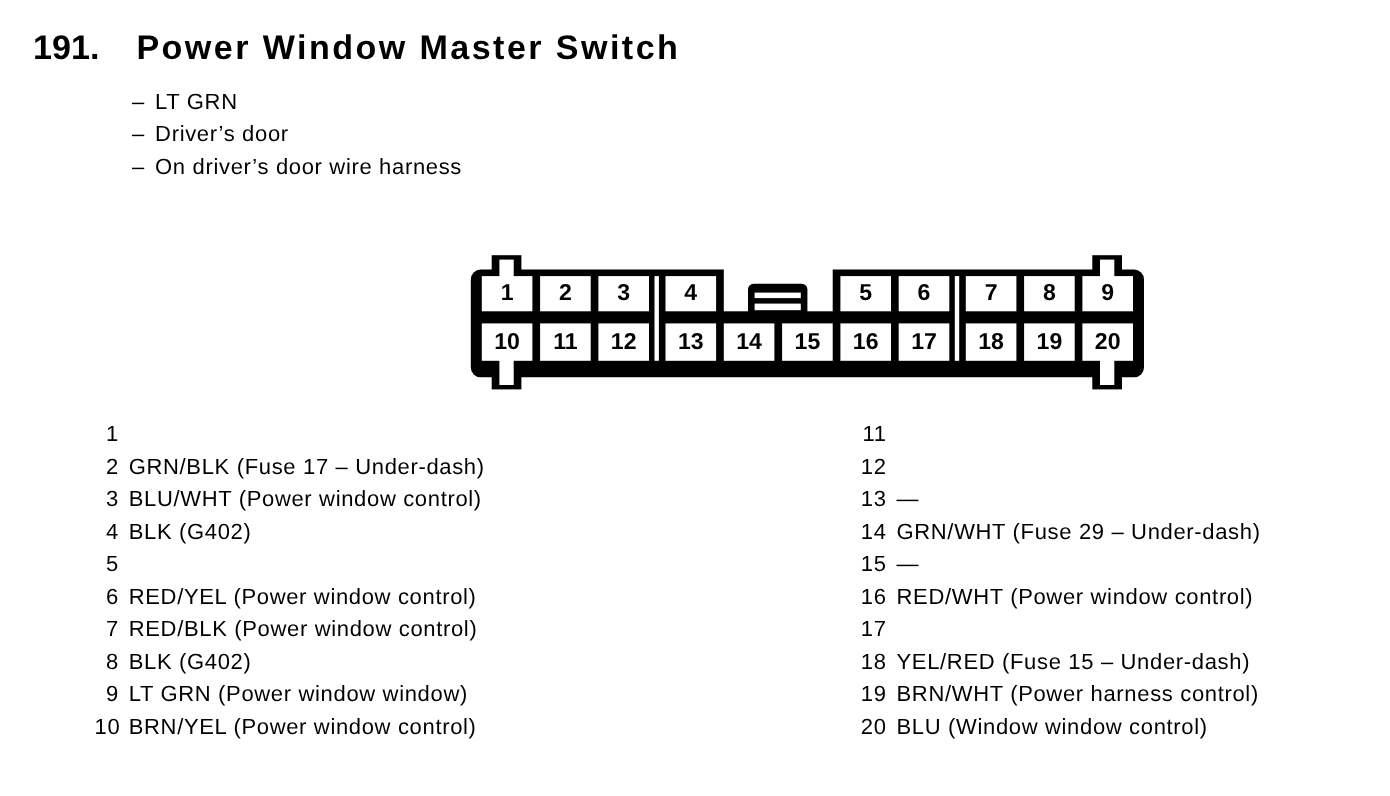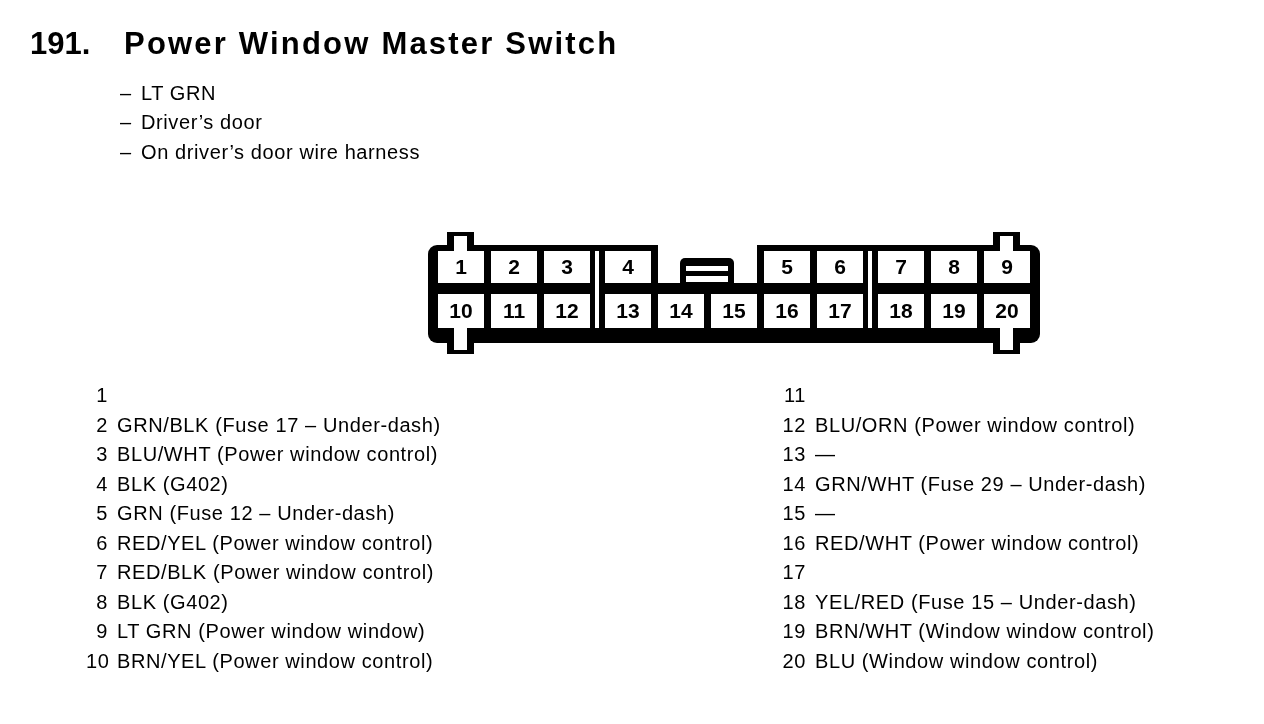--- a/index.html
+++ b/index.html
@@ -128,21 +128,20 @@
       <div class="pin-row">
         <span class="pin-num">3</span>
         <span class="pin-label">BLU/WHT (Power window control)</span>
       </div>
       <div class="pin-row">
         <span class="pin-num">4</span>
         <span class="pin-label">BLK (G402)</span>
       </div>
       <div class="pin-row">
         <span class="pin-num">5</span>
-        <span class="pin-label">GRN (Fuse 12 – Under-dash)</span>
       </div>
       <div class="pin-row">
         <span class="pin-num">6</span>
         <span class="pin-label">RED/YEL (Power window control)</span>
       </div>
       <div class="pin-row">
         <span class="pin-num">7</span>
         <span class="pin-label">RED/BLK (Power window control)</span>
       </div>
       <div class="pin-row">
@@ -157,21 +156,20 @@
         <span class="pin-num">10</span>
         <span class="pin-label">BRN/YEL (Power window control)</span>
       </div>
     </div>
   <div class="pinlist pinlist-right">
       <div class="pin-row">
         <span class="pin-num">11</span>
       </div>
       <div class="pin-row">
         <span class="pin-num">12</span>
-        <span class="pin-label">BLU/ORN (Power window control)</span>
       </div>
       <div class="pin-row">
         <span class="pin-num">13</span>
         <span class="pin-label">—</span>
       </div>
       <div class="pin-row">
         <span class="pin-num">14</span>
         <span class="pin-label">GRN/WHT (Fuse 29 – Under-dash)</span>
       </div>
       <div class="pin-row">
@@ -184,21 +182,21 @@
       </div>
       <div class="pin-row">
         <span class="pin-num">17</span>
       </div>
       <div class="pin-row">
         <span class="pin-num">18</span>
         <span class="pin-label">YEL/RED (Fuse 15 – Under-dash)</span>
       </div>
       <div class="pin-row">
         <span class="pin-num">19</span>
-        <span class="pin-label">BRN/WHT (Window window control)</span>
+        <span class="pin-label">BRN/WHT (Power harness control)</span>
       </div>
       <div class="pin-row">
         <span class="pin-num">20</span>
         <span class="pin-label">BLU (Window window control)</span>
       </div>
     </div>
 
 </div>
 
 </body></html>

